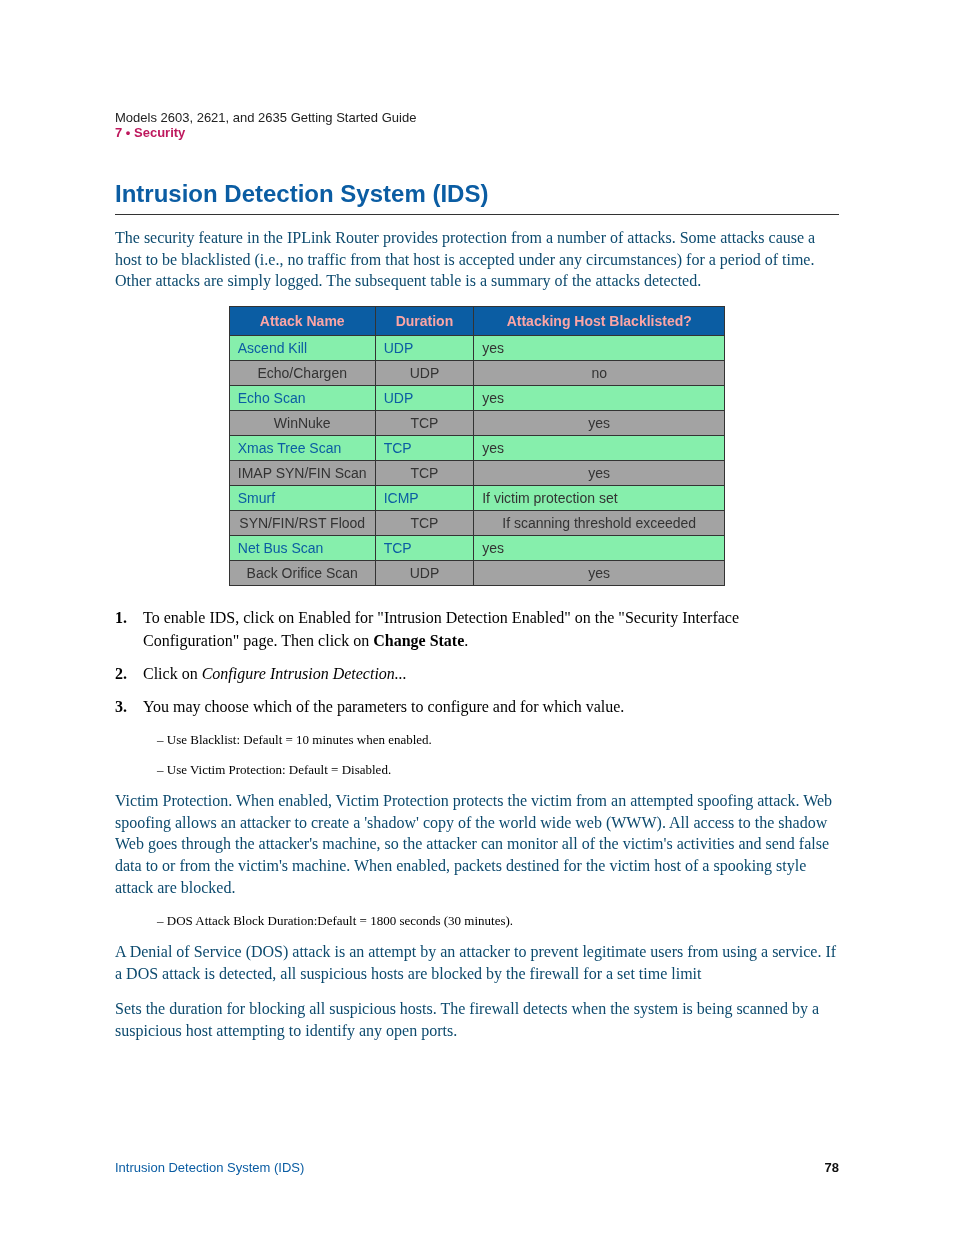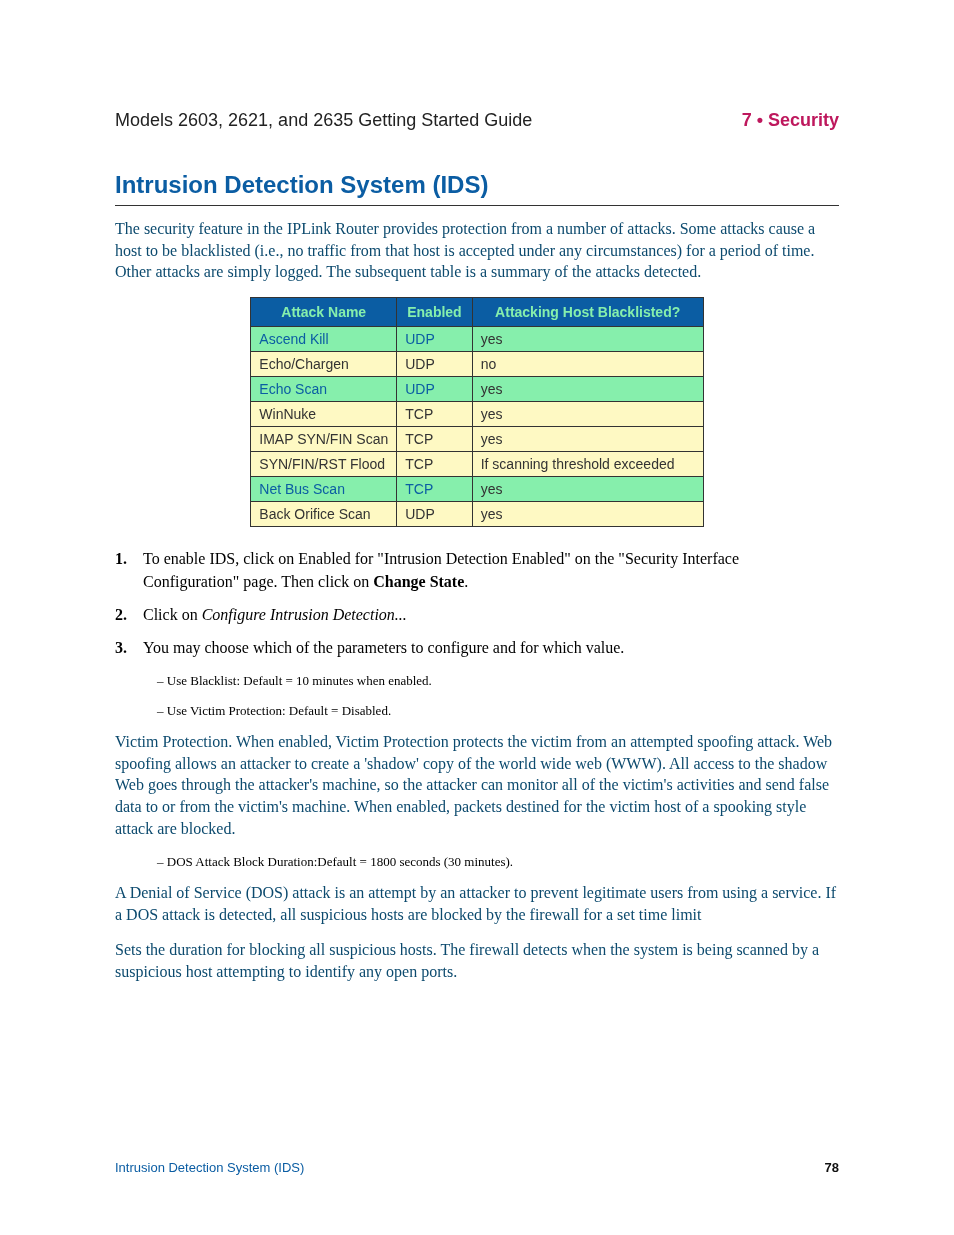--- a/index.html
+++ b/index.html
@@ -12,23 +12,24 @@
     width: 954px;
     height: 1235px;
     position: relative;
     box-sizing: border-box;
     padding: 110px 115px 60px 115px;
   }
   .header-row {
     display: flex;
     justify-content: space-between;
     font-family: Arial, Helvetica, sans-serif;
-    font-size: 18px;
+    font-size: 13px;
     color: #222;
     margin-bottom: 40px;
+    flex-direction: column;
   }
   .header-right {
     color: #be185d;
     font-weight: bold;
   }
   .section-title {
     font-family: Arial, Helvetica, sans-serif;
     font-weight: bold;
     color: #0B5DA3;
     font-size: 24px;
@@ -44,37 +45,37 @@
   }
   .attack-table {
     margin: 6px auto 20px auto;
     border-collapse: collapse;
     font-family: Arial, Helvetica, sans-serif;
     font-size: 14px;
     border: 1px solid #333;
   }
   .attack-table th {
     background: #0B5DA3;
-    color: #86efac;
-    font-weight: bold;
-    padding: 6px 10px;
+    color: #fca5a5;
+    font-weight: bold;
+    padding: 6px 20px;
     border: 1px solid #333;
   }
   .attack-table td {
     border: 1px solid #333;
     padding: 4px 8px;
     color: #333;
     vertical-align: top;
   }
   .attack-table tr.odd td {
     background: #86efac;
     color: #0B5DA3;
   }
   .attack-table tr.odd td.bl { color: #333; }
-  .attack-table tr.even td { background: #fef9c3; }
+  .attack-table tr.even td { background: #a3a3a3; text-align: center; }
   .ol {
     font-size: 16px;
     line-height: 1.45;
     padding-left: 0;
     margin: 0 0 10px 0;
   }
   .ol-item {
     display: flex;
     margin-bottom: 10px;
   }
@@ -115,21 +116,21 @@
   </div>
 
   <div class="section-title">Intrusion Detection System (IDS)</div>
 
   <p class="body-text">The security feature in the IPLink Router provides protection from a number of attacks. Some attacks cause a host to be blacklisted (i.e., no traffic from that host is accepted under any circumstances) for a period of time. Other attacks are simply logged. The subsequent table is a summary of the attacks detected.</p>
 
   <table class="attack-table">
     <thead>
       <tr>
         <th>Attack Name</th>
-        <th>Enabled</th>
+        <th>Duration</th>
         <th style="width:210px">Attacking Host Blacklisted?</th>
       </tr>
     </thead>
     <tbody id="attack-tbody">
         <tr class="odd">
           <td>Ascend Kill</td>
           <td>UDP</td>
           <td class="bl">yes</td>
         </tr>
         <tr class="even">
@@ -140,24 +141,34 @@
         <tr class="odd">
           <td>Echo Scan</td>
           <td>UDP</td>
           <td class="bl">yes</td>
         </tr>
         <tr class="even">
           <td>WinNuke</td>
           <td>TCP</td>
           <td class="bl">yes</td>
         </tr>
+        <tr class="odd">
+          <td>Xmas Tree Scan</td>
+          <td>TCP</td>
+          <td class="bl">yes</td>
+        </tr>
         <tr class="even">
           <td>IMAP SYN/FIN Scan</td>
           <td>TCP</td>
           <td class="bl">yes</td>
+        </tr>
+        <tr class="odd">
+          <td>Smurf</td>
+          <td>ICMP</td>
+          <td class="bl">If victim protection set</td>
         </tr>
         <tr class="even">
           <td>SYN/FIN/RST Flood</td>
           <td>TCP</td>
           <td class="bl">If scanning threshold exceeded</td>
         </tr>
         <tr class="odd">
           <td>Net Bus Scan</td>
           <td>TCP</td>
           <td class="bl">yes</td>

